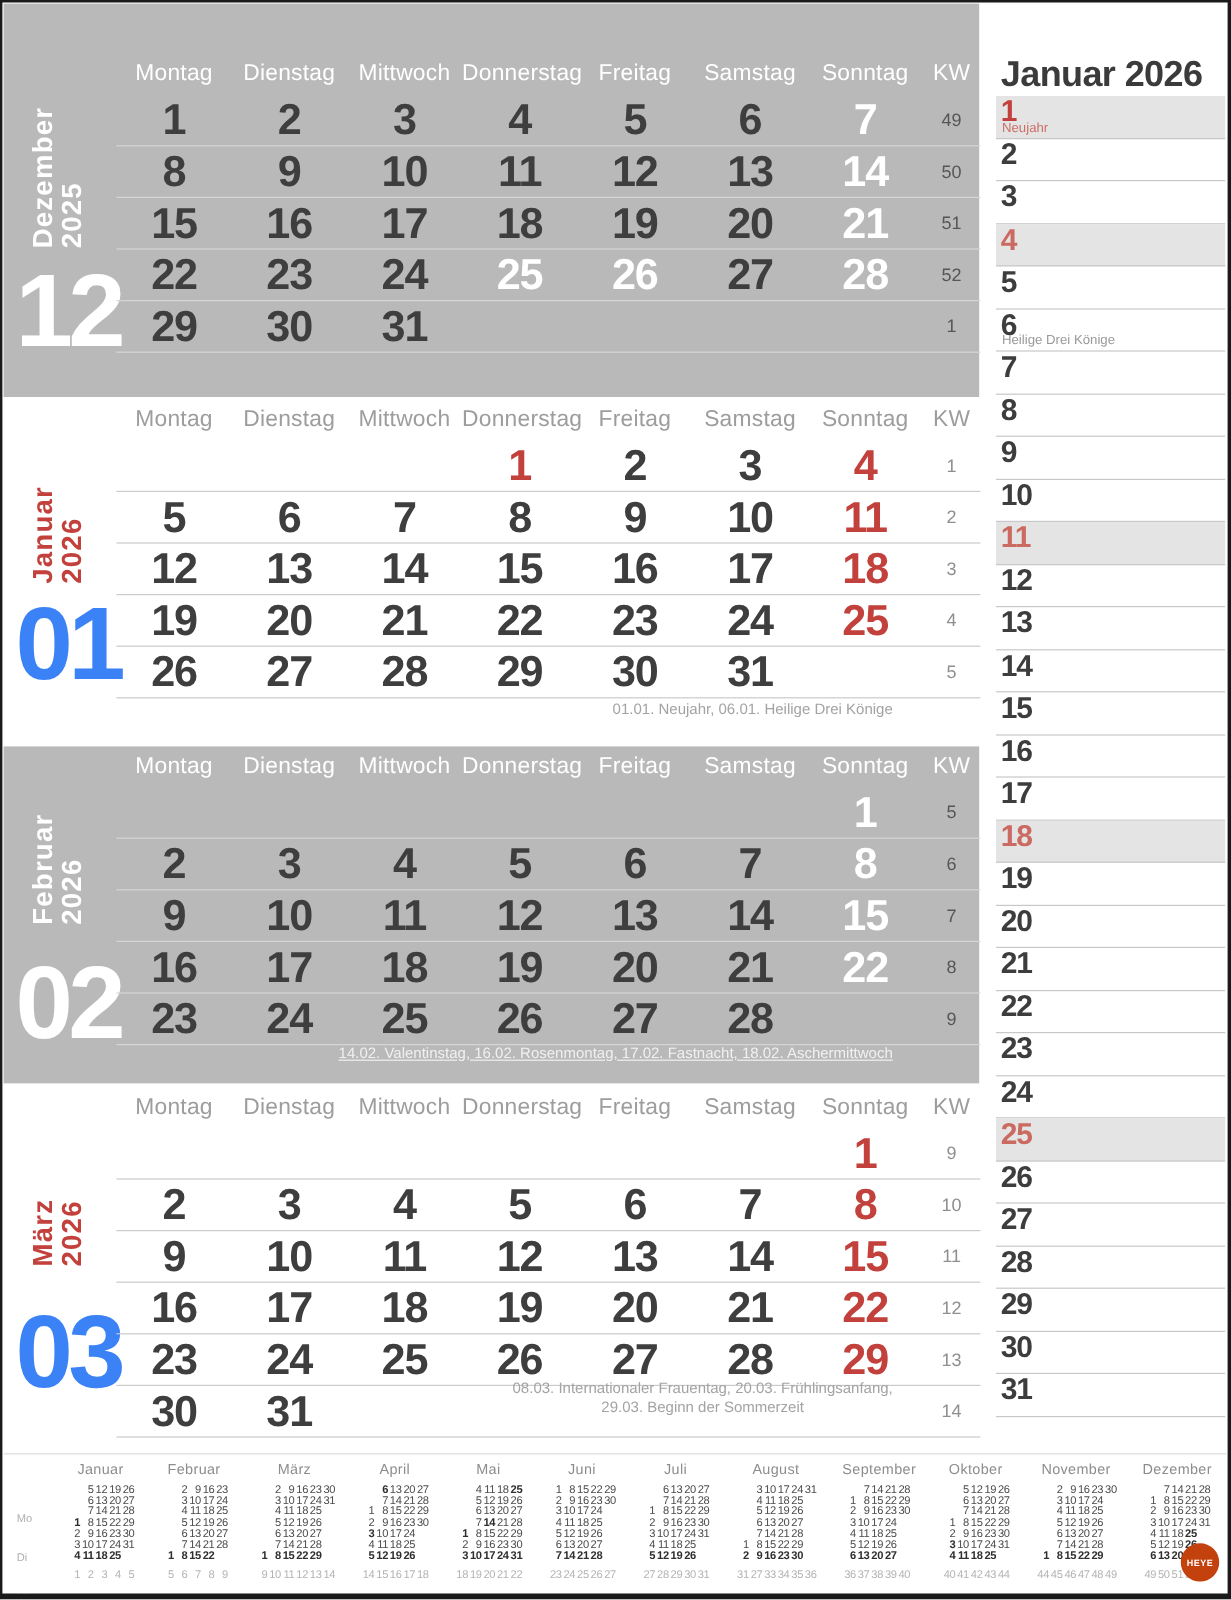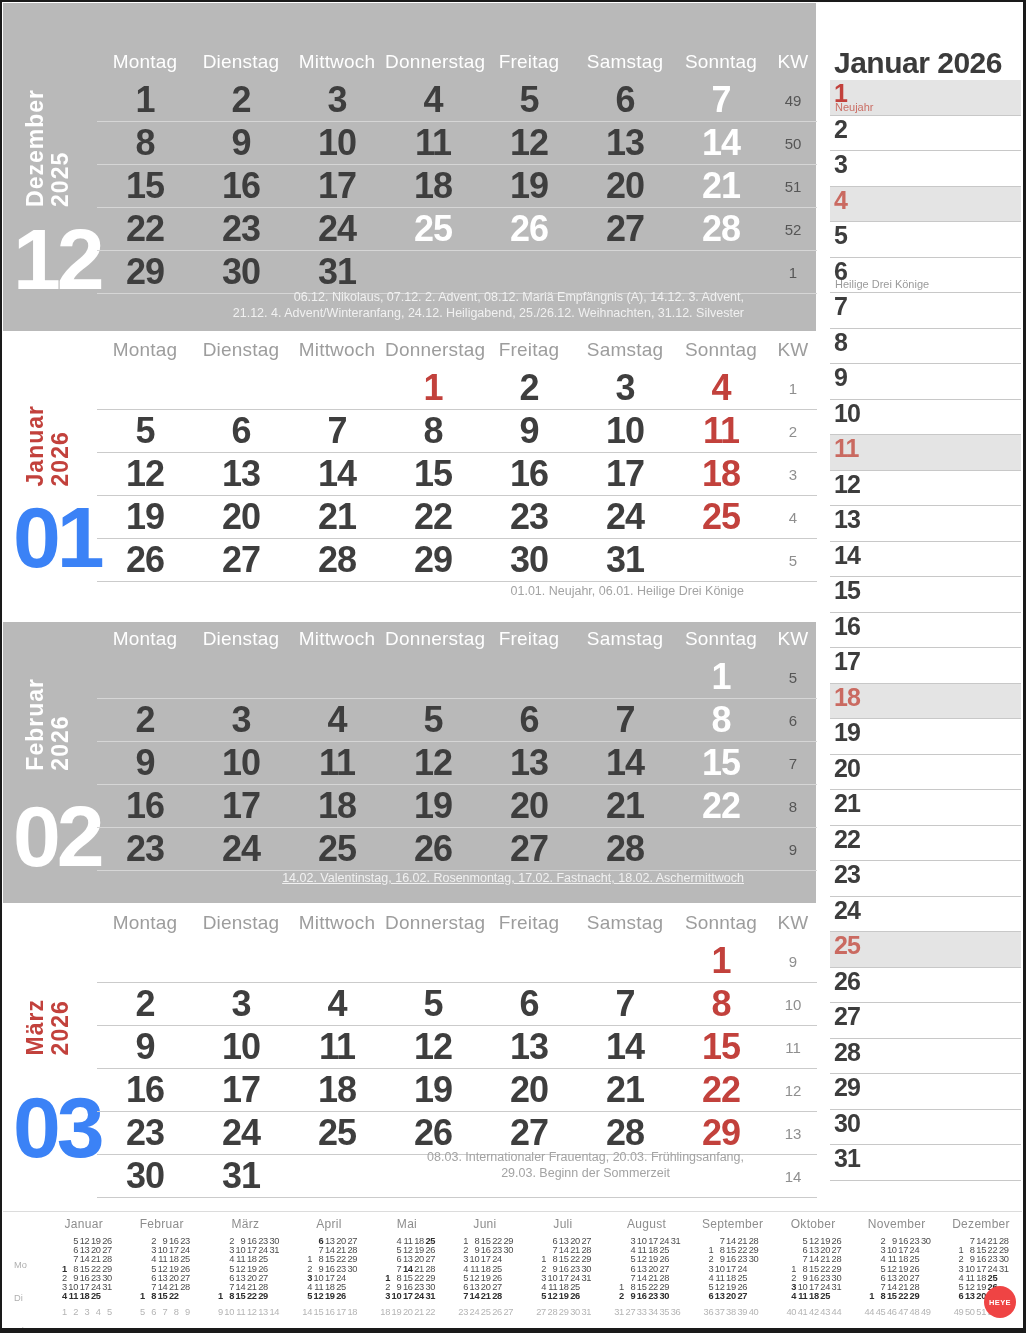--- a/index.html
+++ b/index.html
@@ -71,21 +71,21 @@
   .mini-row.so .mini-cell{font-weight:bold;color:#2f2f2f;}
   .mini-cell.hol{font-weight:bold;color:#2f2f2f;}
   .mini-kw-row{margin-top:7px;}
   .mini-kw-row .mini-cell{color:#b4b4b4;font-weight:normal;}
   .mini-labels{width:20px;padding-top:19px;}
   .mini-labels .lbl{font-size:9.3px;line-height:9.2px;color:#b0b0b0;height:9.2px;margin-top:24px;}
   .mini-labels .lbl.dark{color:#3f3f3f;font-weight:normal;}
   .mini-labels .lbl.kwlbl{margin-top:7px;}
 
   .logo{position:absolute;left:982px;top:1284px;width:32px;height:32px;border-radius:50%;
-        background:#ef4444;display:flex;align-items:center;justify-content:center;}
+        background:#c2410c;display:flex;align-items:center;justify-content:center;}
   .logo span{color:#ffffff;font-size:7.5px;font-weight:bold;letter-spacing:0.4px;}
 </style>
 </head>
 <body>
 
 <div class="page">
   <div id="panels">
       <section class="panel gray" style="top: 1px; height: 328px;">
         <div class="vlabel" style="top: 86px;">
           <div>Dezember</div>
@@ -146,24 +146,20 @@
           <div class="grow week-row">
             <div class="day">29</div>
             <div class="day">30</div>
             <div class="day">31</div>
             <div class="day"></div>
             <div class="day"></div>
             <div class="day"></div>
             <div class="day"></div>
             <div class="kwc">1</div>
           </div>
-        </div>
-        <div class="panel-note right" style="top: 286px;">
-          <div>06.12. Nikolaus, 07.12. 2. Advent, 08.12. Mariä Empfängnis (A), 14.12. 3. Advent,</div>
-          <div>21.12. 4. Advent/Winteranfang, 24.12. Heiligabend, 25./26.12. Weihnachten, 31.12. Silvester</div>
         </div>
       </section>
       <section class="panel white" style="top: 329px; height: 291px;">
         <div class="vlabel" style="top: 74px;">
           <div>Januar</div>
           <div>2026</div>
         </div>
         <div class="bignum" style="top: 172px;">01</div>
         <div class="grid" style="top: 2px;">
           <div class="grow hdr-row">

